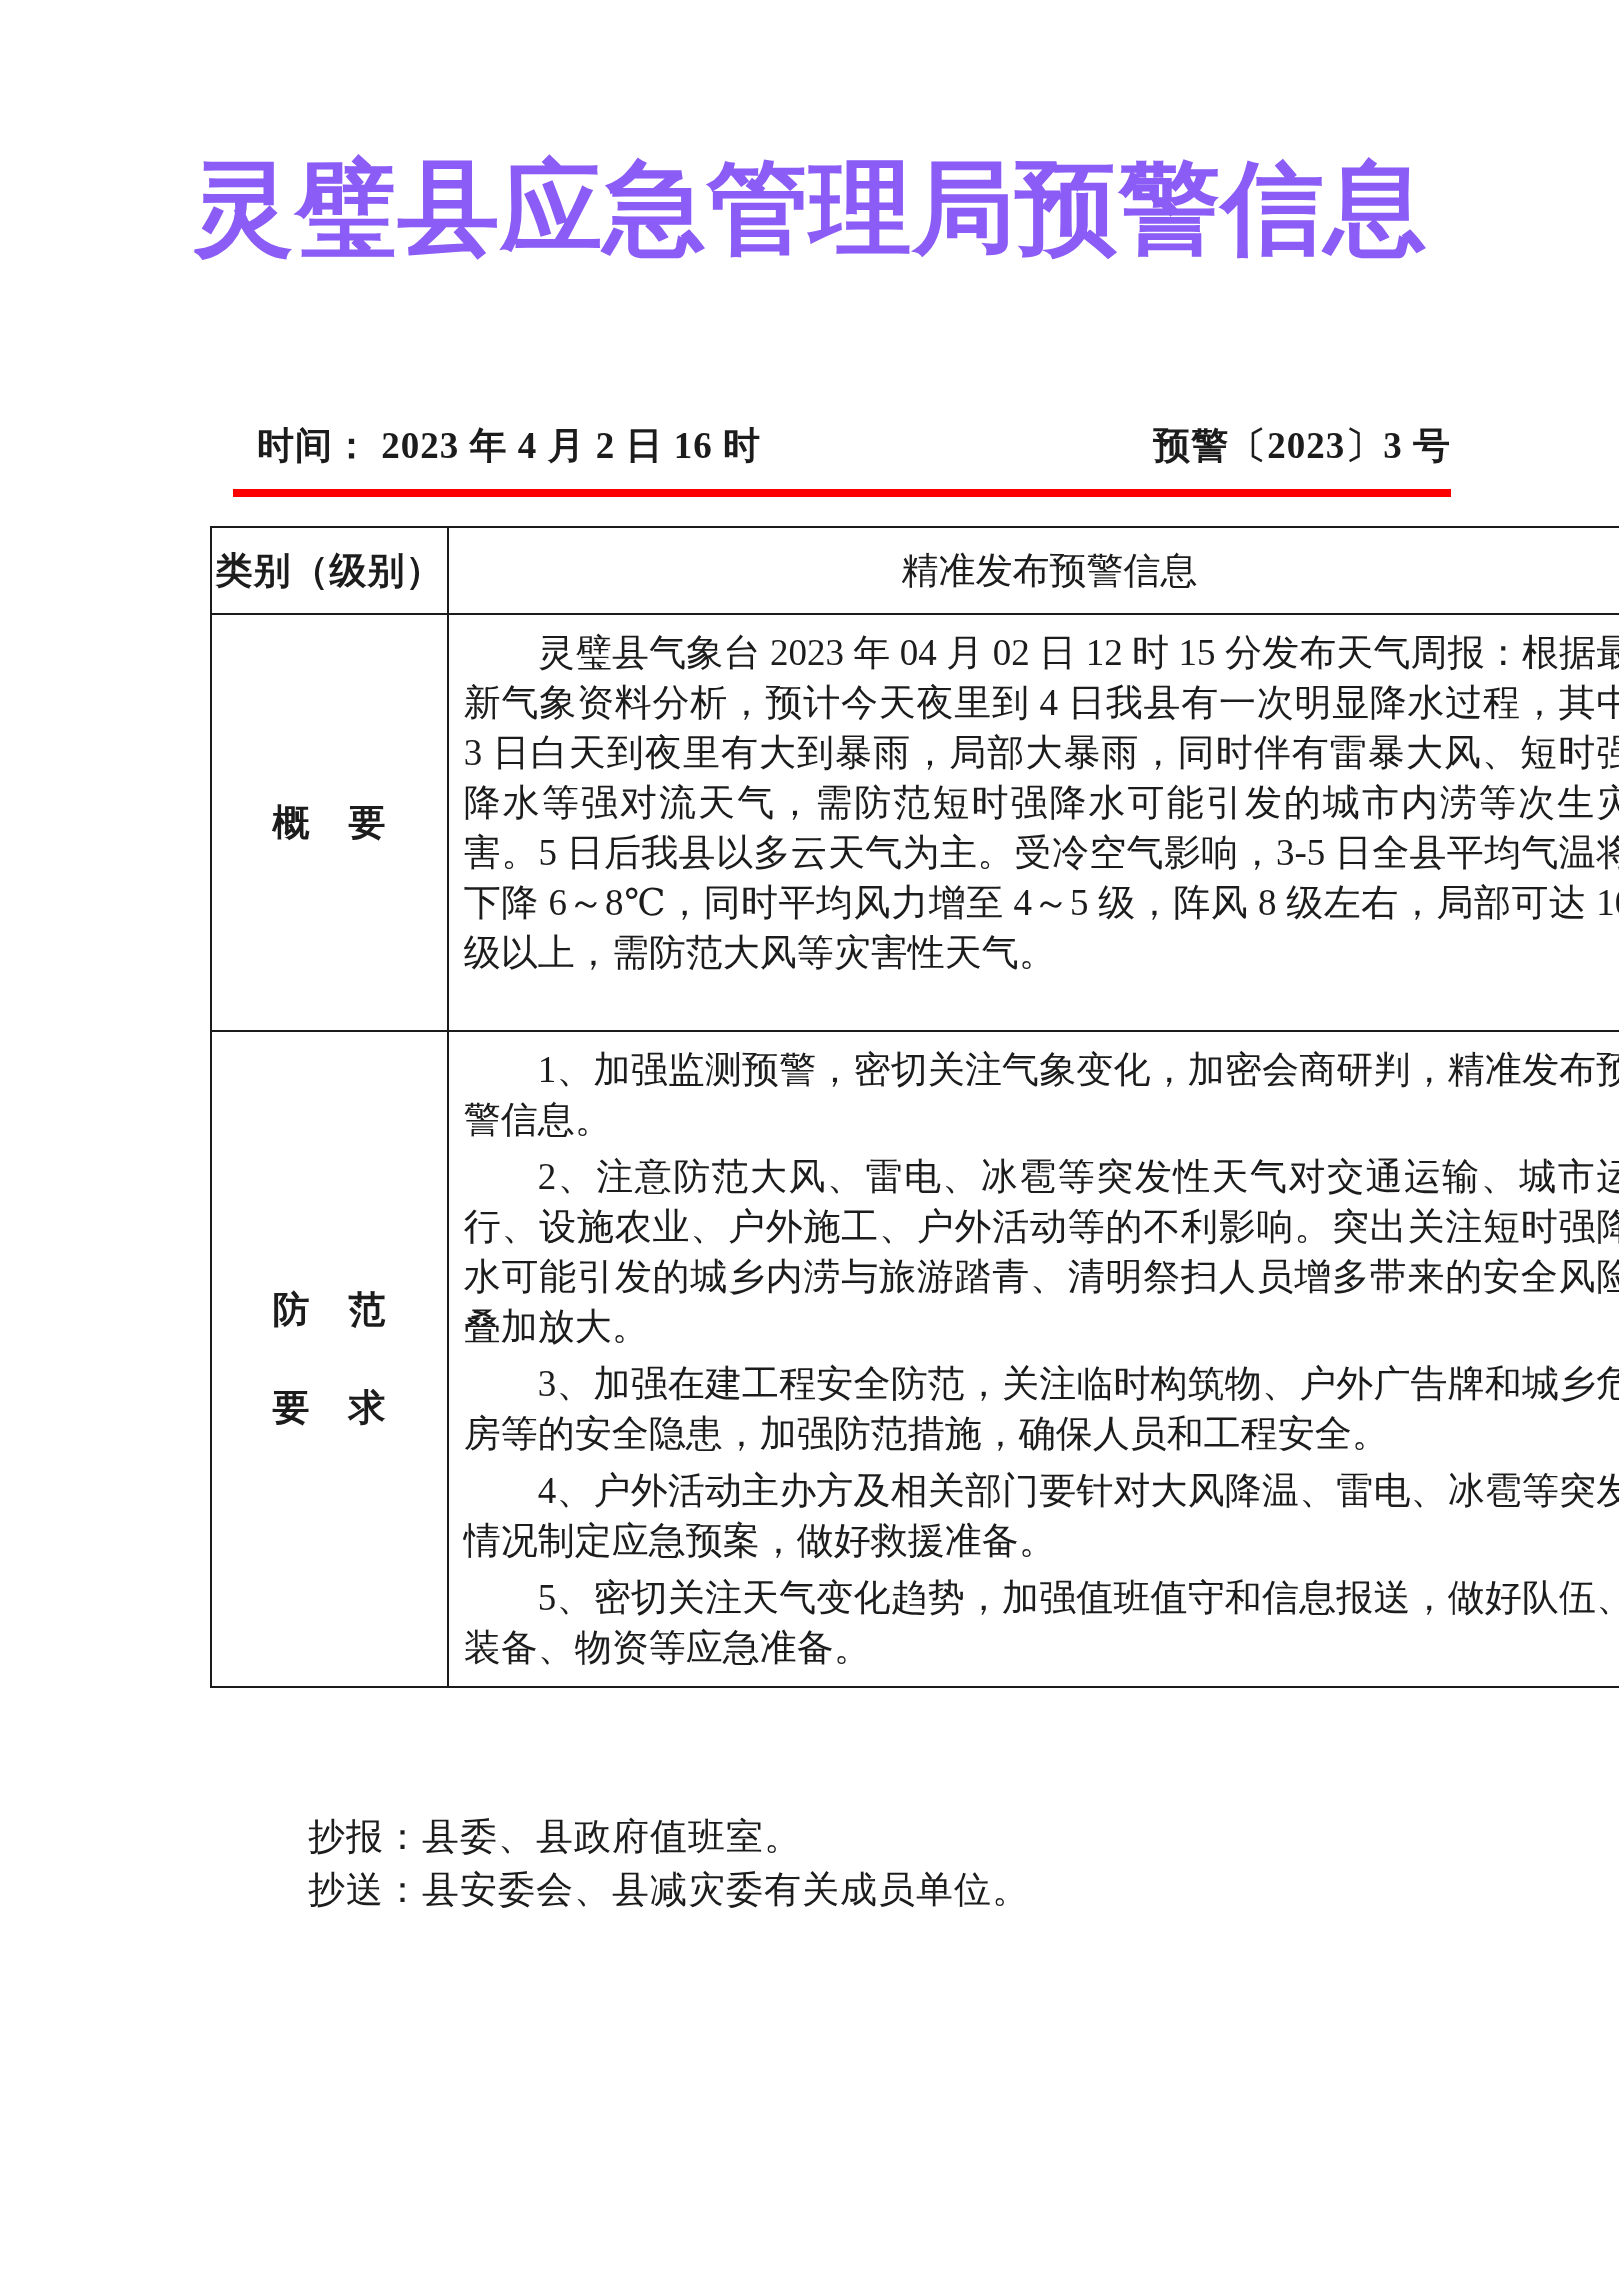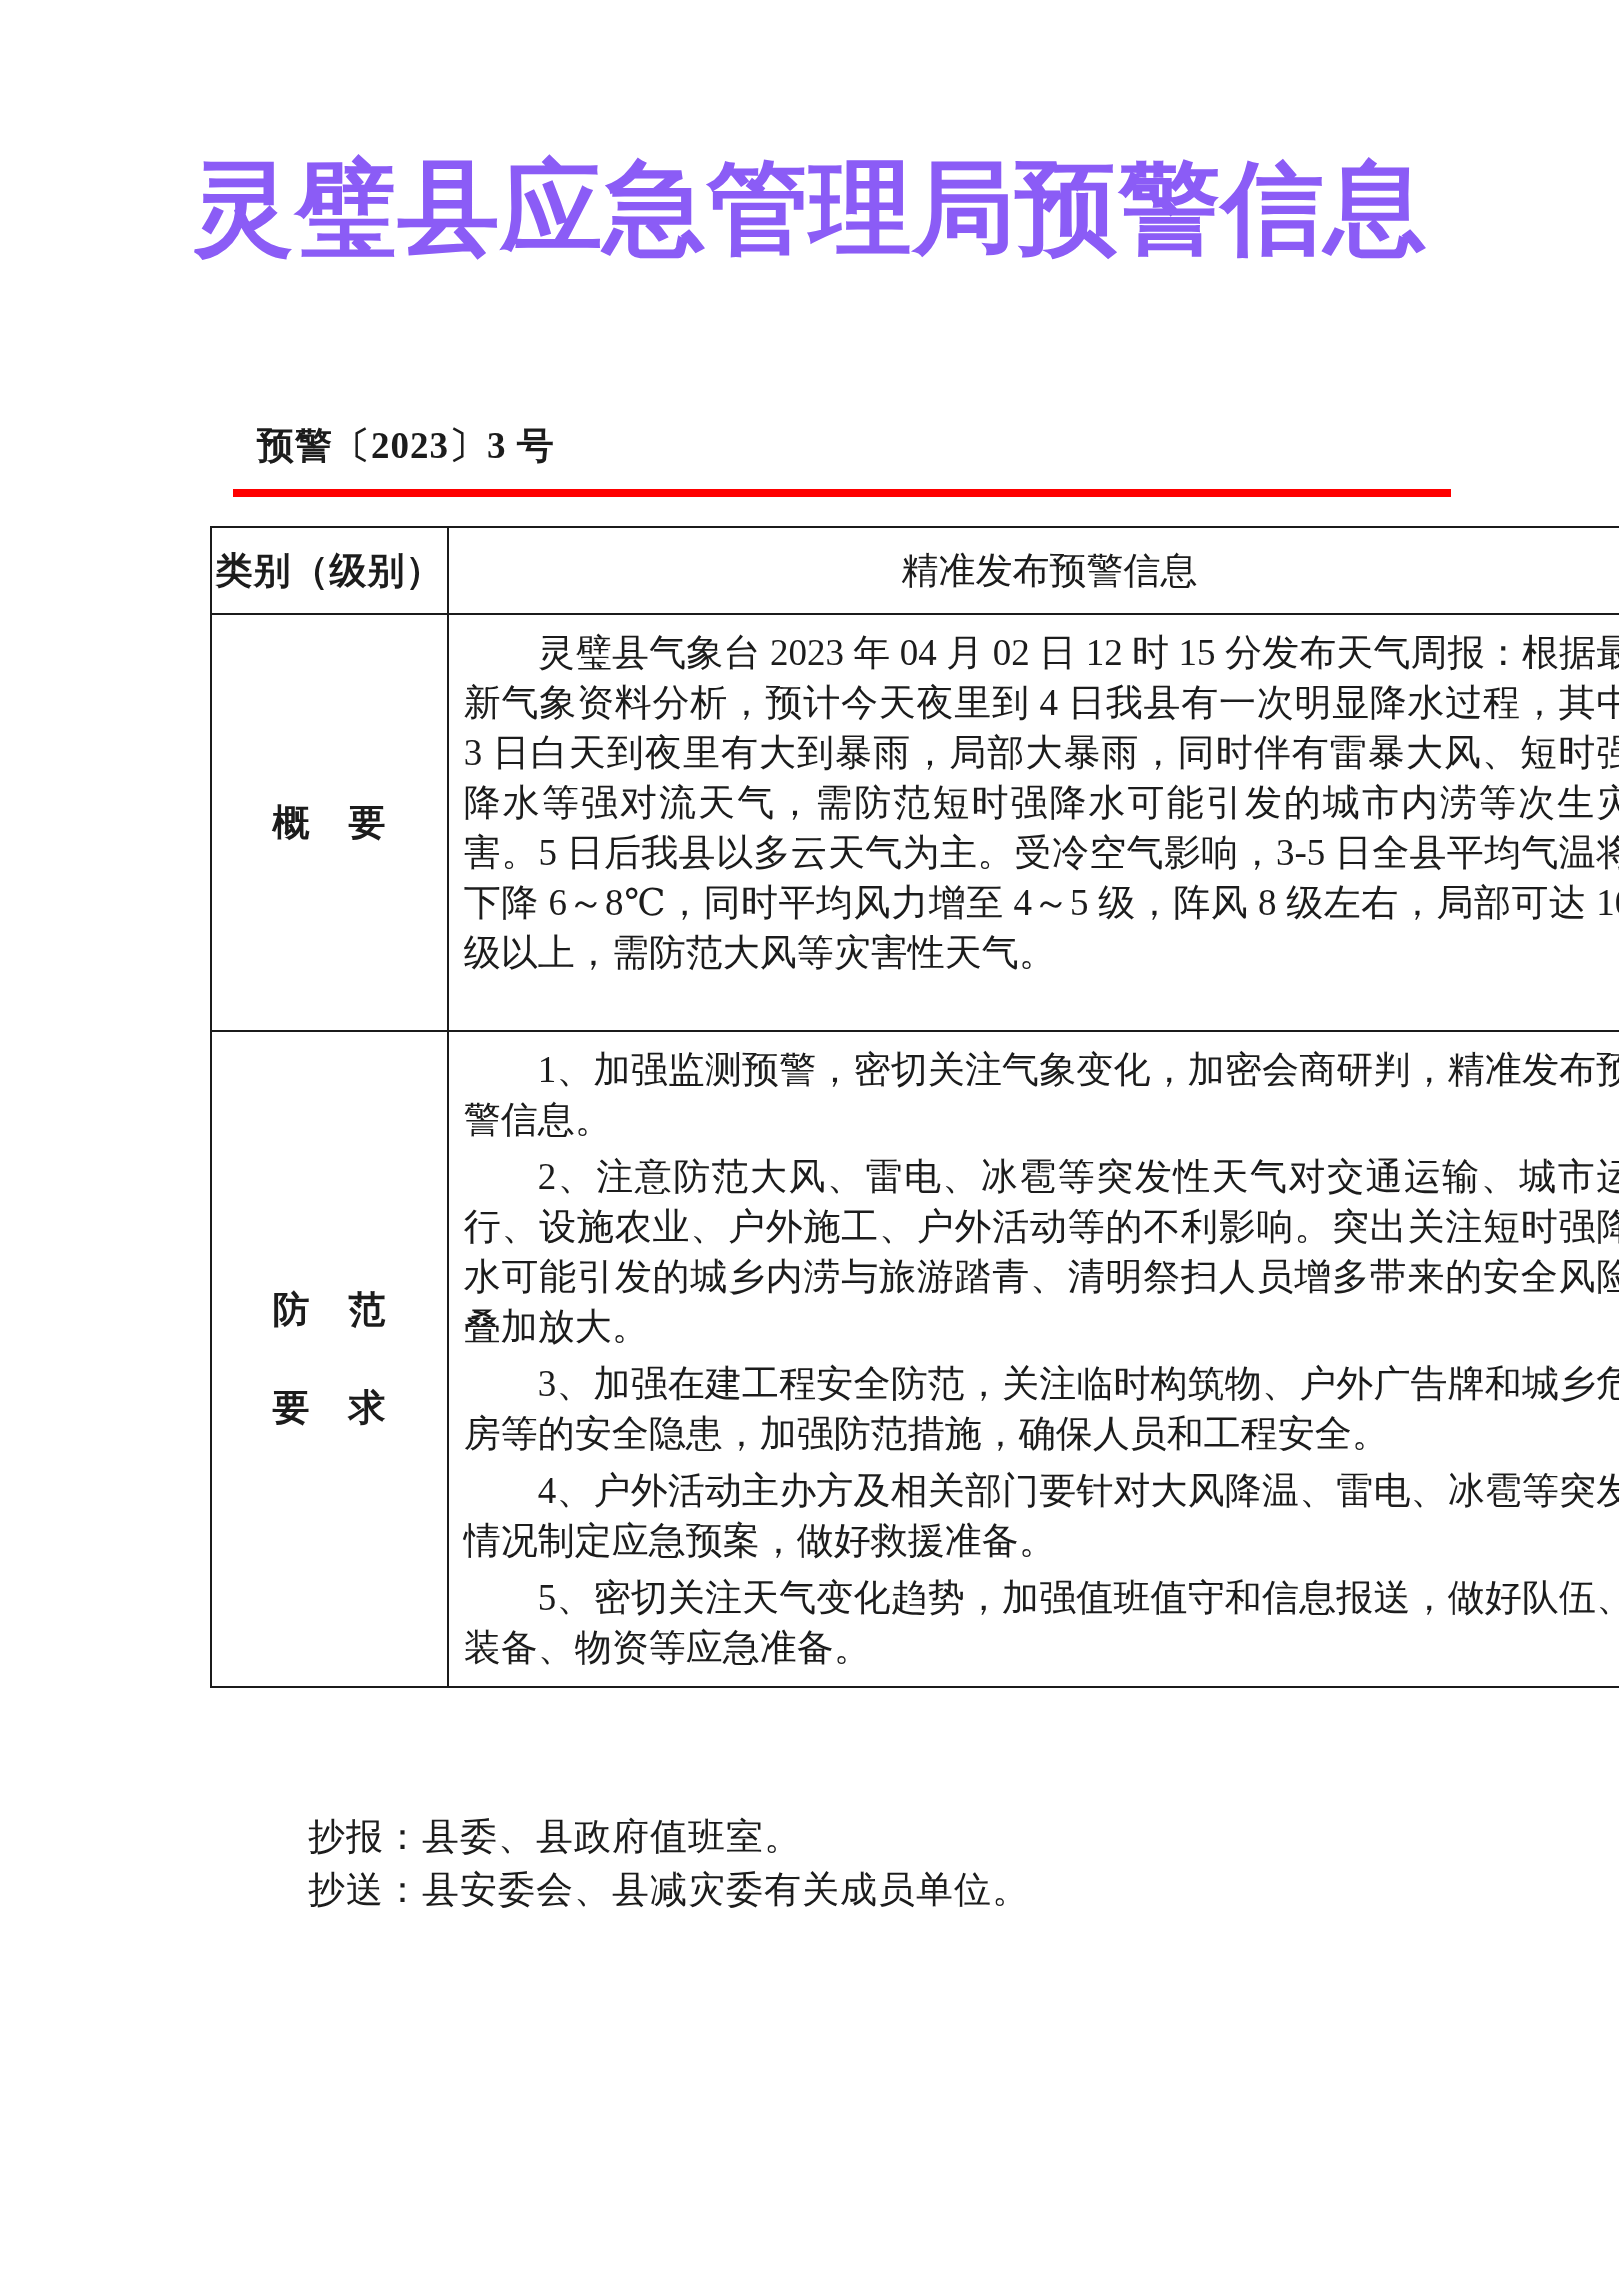--- a/index.html
+++ b/index.html
@@ -105,20 +105,21 @@
   .footer-notes div { white-space: nowrap; }
 </style>
 </head>
 <body>
 
 <div class="doc">
 
   <div class="doc-title">灵璧县应急管理局预警信息</div>
 
   <div class="meta-row">
+    <span class="meta-time">时间： 2023 年 4 月 2 日 16 时</span>
     <span class="meta-number">预警〔2023〕3 号</span>
   </div>
 
   <div class="red-rule"></div>
 
   <table class="warn-table">
     <tbody>
         <tr class="row-head">
       <td class="col-label">类别（级别）</td>
       <td class="cell-center">精准发布预警信息</td>

